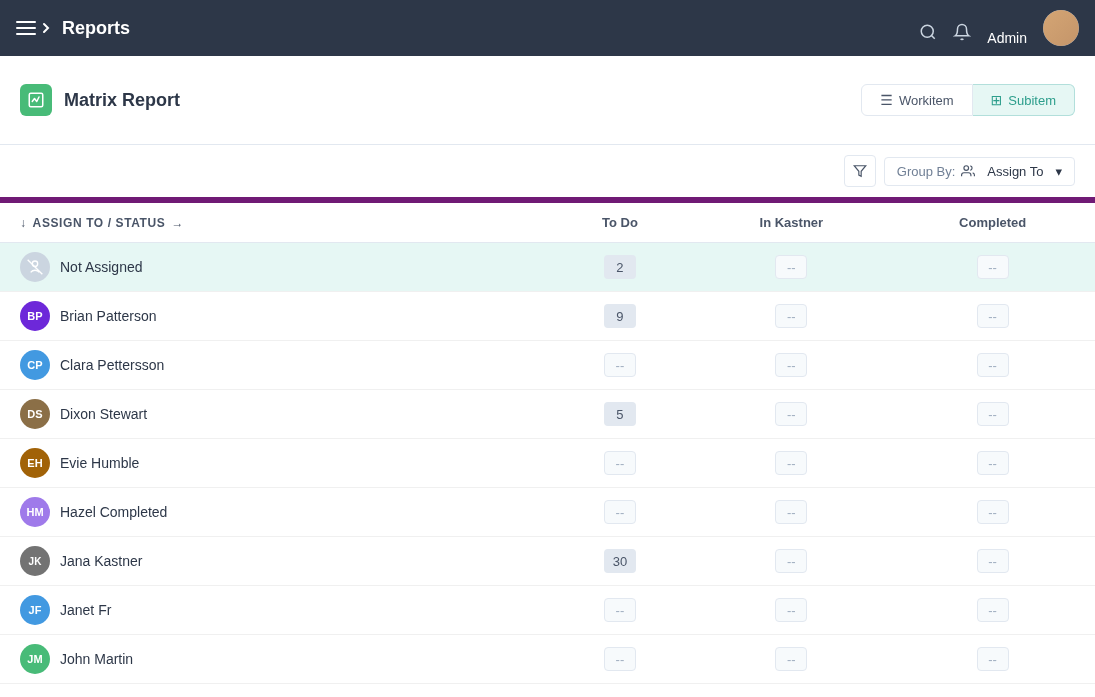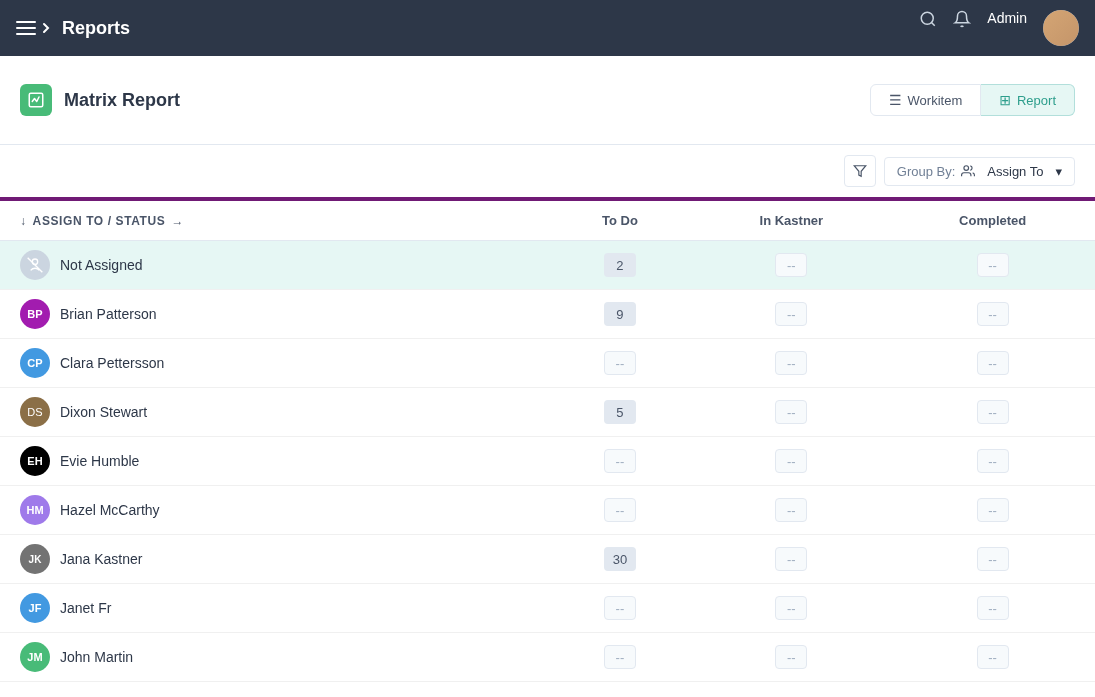--- a/index.html
+++ b/index.html
@@ -10,21 +10,21 @@
       background: #2d3748;
       color: white;
       height: 56px;
       display: flex;
       align-items: center;
       padding: 0 16px;
       gap: 12px;
     }
     .navbar-menu-icon { cursor: pointer; display: flex; align-items: center; gap: 6px; }
     .navbar-title { font-size: 18px; font-weight: 600; color: white; flex: 1; }
-    .navbar-actions { display: flex; align-items: flex-start; gap: 16px; }
+    .navbar-actions { display: flex; align-items: flex-end; gap: 16px; }
     .navbar-icon { color: #cbd5e0; cursor: pointer; font-size: 18px; }
     .navbar-username { color: white; font-size: 14px; }
     .navbar-avatar { width: 36px; height: 36px; border-radius: 50%; background: #a0aec0; overflow: hidden; display: flex; align-items: center; justify-content: center; }
     .navbar-avatar-img { width: 36px; height: 36px; border-radius: 50%; background: linear-gradient(135deg, #d4a574, #c4956a); }
 
     
     .main-content { background: white; margin: 0; min-height: calc(697px - 56px); }
 
     
     .report-header {
@@ -52,21 +52,21 @@
     .tab-btn:first-child { border-radius: 6px 0 0 6px; }
     .tab-btn:last-child { border-radius: 0 6px 6px 0; border-left: none; background: #e6f7f4; color: #2d9e8c; border-color: #b2dfdb; }
     .tab-btn .tab-icon { font-size: 14px; }
 
     
     .toolbar {
       display: flex;
       align-items: center;
       justify-content: flex-end;
       padding: 10px 20px;
-      border-bottom: 4px solid #701a75;
+      border-bottom: 6px solid #701a75;
       gap: 8px;
     }
     .filter-btn {
       width: 32px; height: 32px;
       border: 1px solid #e2e8f0;
       border-radius: 4px;
       background: white;
       cursor: pointer;
       display: flex; align-items: center; justify-content: center;
       color: #4a5568;
@@ -219,21 +219,21 @@
       </svg>
     </div>
     <span class="report-title">Matrix Report</span>
     <div class="report-tabs">
       <button class="tab-btn">
         <span class="tab-icon">☰</span>
         <span>Workitem</span>
       </button>
       <button class="tab-btn">
         <span class="tab-icon">⊞</span>
-        <span>Report</span>
+        <span>Subitem</span>
       </button>
     </div>
   </div>
 
   <div class="toolbar">
     <button class="filter-btn">
       <svg width="14" height="14" viewBox="0 0 24 24" fill="none" stroke="#4a5568" stroke-width="2">
         <polygon points="22 3 2 3 10 12.46 10 19 14 21 14 12.46 22 3"></polygon>
       </svg>
     </button>
@@ -282,21 +282,21 @@
                 <span class="person-name">Not Assigned</span>
               </div>
             </td>
             <td class="count-cell"><span class="count-badge">2</span></td>
             <td class="count-cell"><span class="count-dash">--</span></td>
             <td class="count-cell"><span class="count-dash">--</span></td>
           </tr>
           <tr>
             <td>
               <div class="person-cell">
-                <div class="avatar-img" style="background: #a21caf; color: white; font-size: 11px; font-weight: 700; display: flex; align-items: center; justify-content: center;">BP</div>
+                <div class="avatar-img" style="background: #6d28d9; color: white; font-size: 11px; font-weight: 700; display: flex; align-items: center; justify-content: center;">BP</div>
                 <span class="person-name">Brian Patterson</span>
               </div>
             </td>
             <td class="count-cell"><span class="count-badge">9</span></td>
             <td class="count-cell"><span class="count-dash">--</span></td>
             <td class="count-cell"><span class="count-dash">--</span></td>
           </tr>
           <tr>
             <td>
               <div class="person-cell">
@@ -304,44 +304,44 @@
                 <span class="person-name">Clara Pettersson</span>
               </div>
             </td>
             <td class="count-cell"><span class="count-dash">--</span></td>
             <td class="count-cell"><span class="count-dash">--</span></td>
             <td class="count-cell"><span class="count-dash">--</span></td>
           </tr>
           <tr>
             <td>
               <div class="person-cell">
-                <div class="avatar-img" style="background: rgb(139, 111, 71); color: white; font-size: 11px; font-weight: 400; display: flex; align-items: center; justify-content: center;">DS</div>
+                <div class="avatar-img" style="background: rgb(139, 111, 71); color: white; font-size: 11px; font-weight: 700; display: flex; align-items: center; justify-content: center;">DS</div>
                 <span class="person-name">Dixon Stewart</span>
               </div>
             </td>
             <td class="count-cell"><span class="count-badge">5</span></td>
             <td class="count-cell"><span class="count-dash">--</span></td>
             <td class="count-cell"><span class="count-dash">--</span></td>
           </tr>
           <tr>
             <td>
               <div class="person-cell">
-                <div class="avatar" style="background: #000000;">EH</div>
+                <div class="avatar" style="background: #a16207;">EH</div>
                 <span class="person-name">Evie Humble</span>
               </div>
             </td>
             <td class="count-cell"><span class="count-dash">--</span></td>
             <td class="count-cell"><span class="count-dash">--</span></td>
             <td class="count-cell"><span class="count-dash">--</span></td>
           </tr>
           <tr>
             <td>
               <div class="person-cell">
                 <div class="avatar" style="background: rgb(159, 122, 234);">HM</div>
-                <span class="person-name">Hazel McCarthy</span>
+                <span class="person-name">Hazel Completed</span>
               </div>
             </td>
             <td class="count-cell"><span class="count-dash">--</span></td>
             <td class="count-cell"><span class="count-dash">--</span></td>
             <td class="count-cell"><span class="count-dash">--</span></td>
           </tr>
           <tr>
             <td>
               <div class="person-cell">
                 <div class="avatar-img" style="background: #737373; color: white; font-size: 10px; font-weight: 700; display: flex; align-items: center; justify-content: center;">JK</div>

